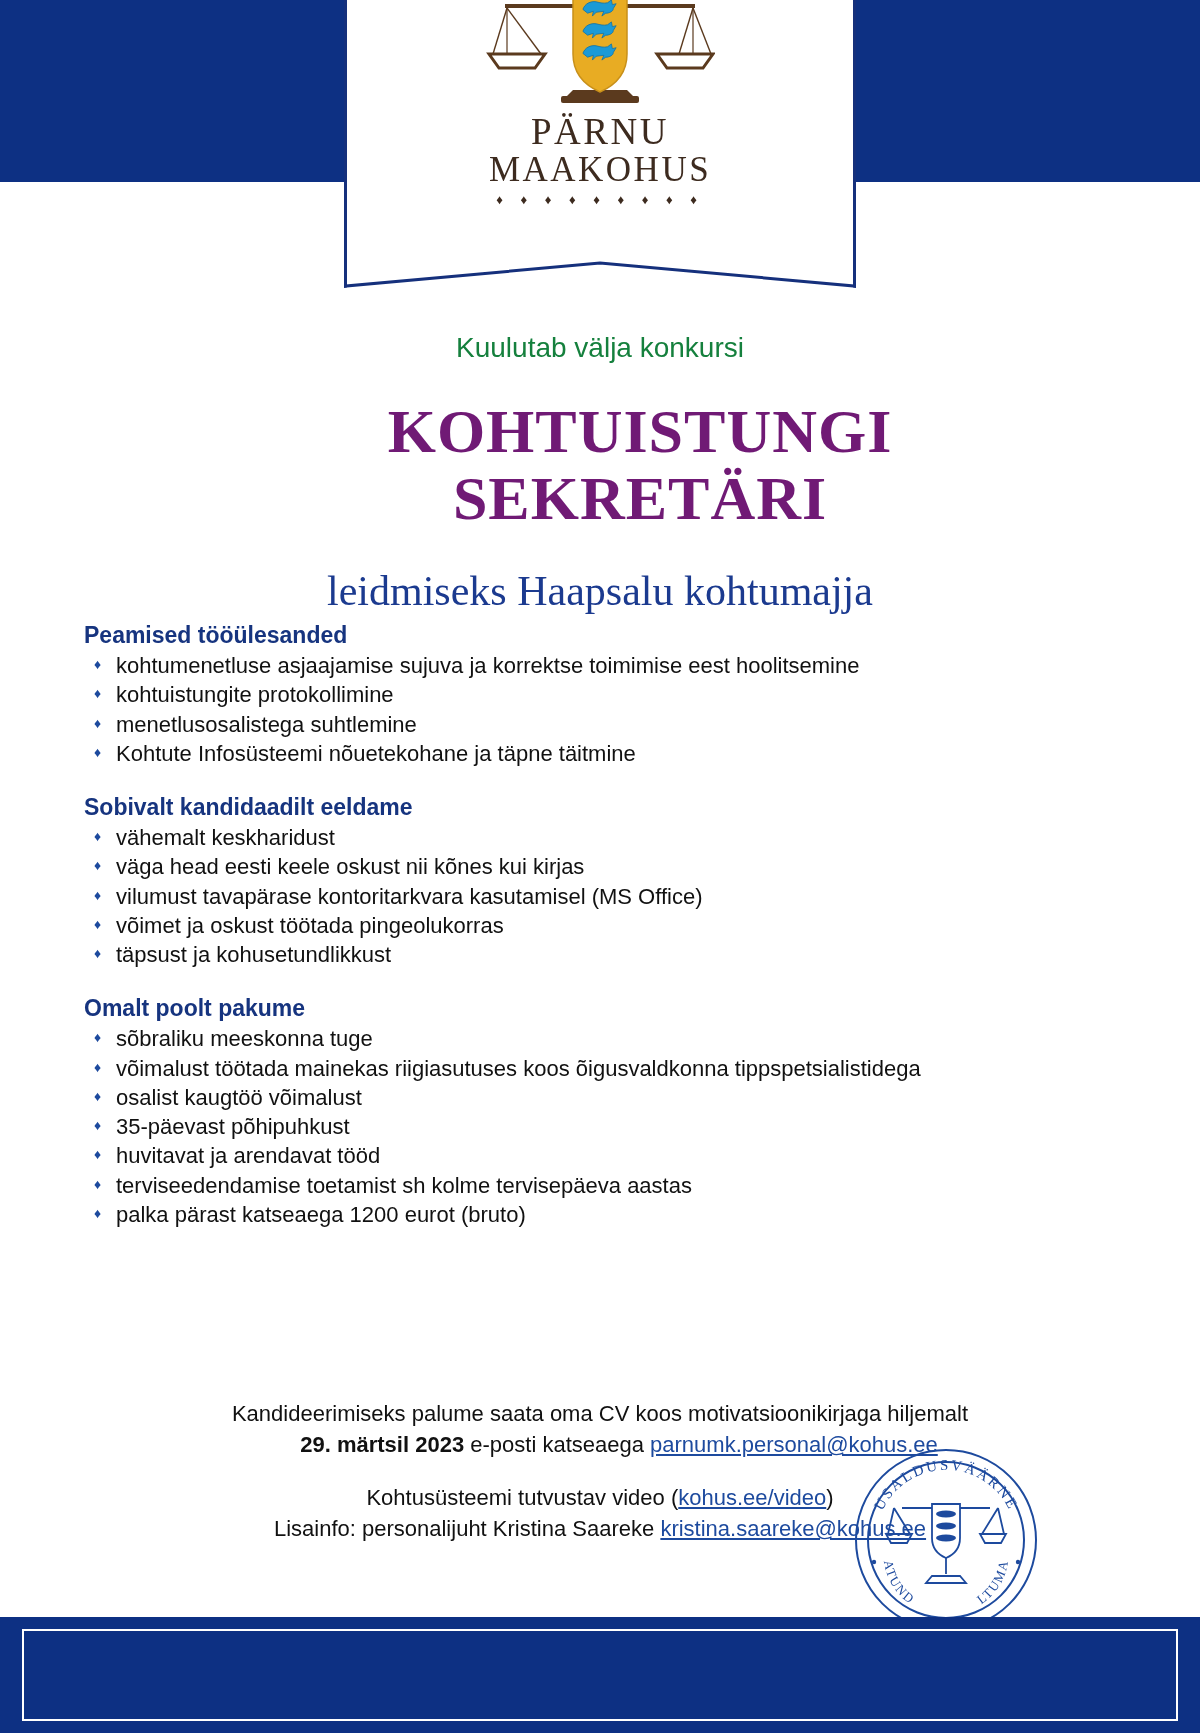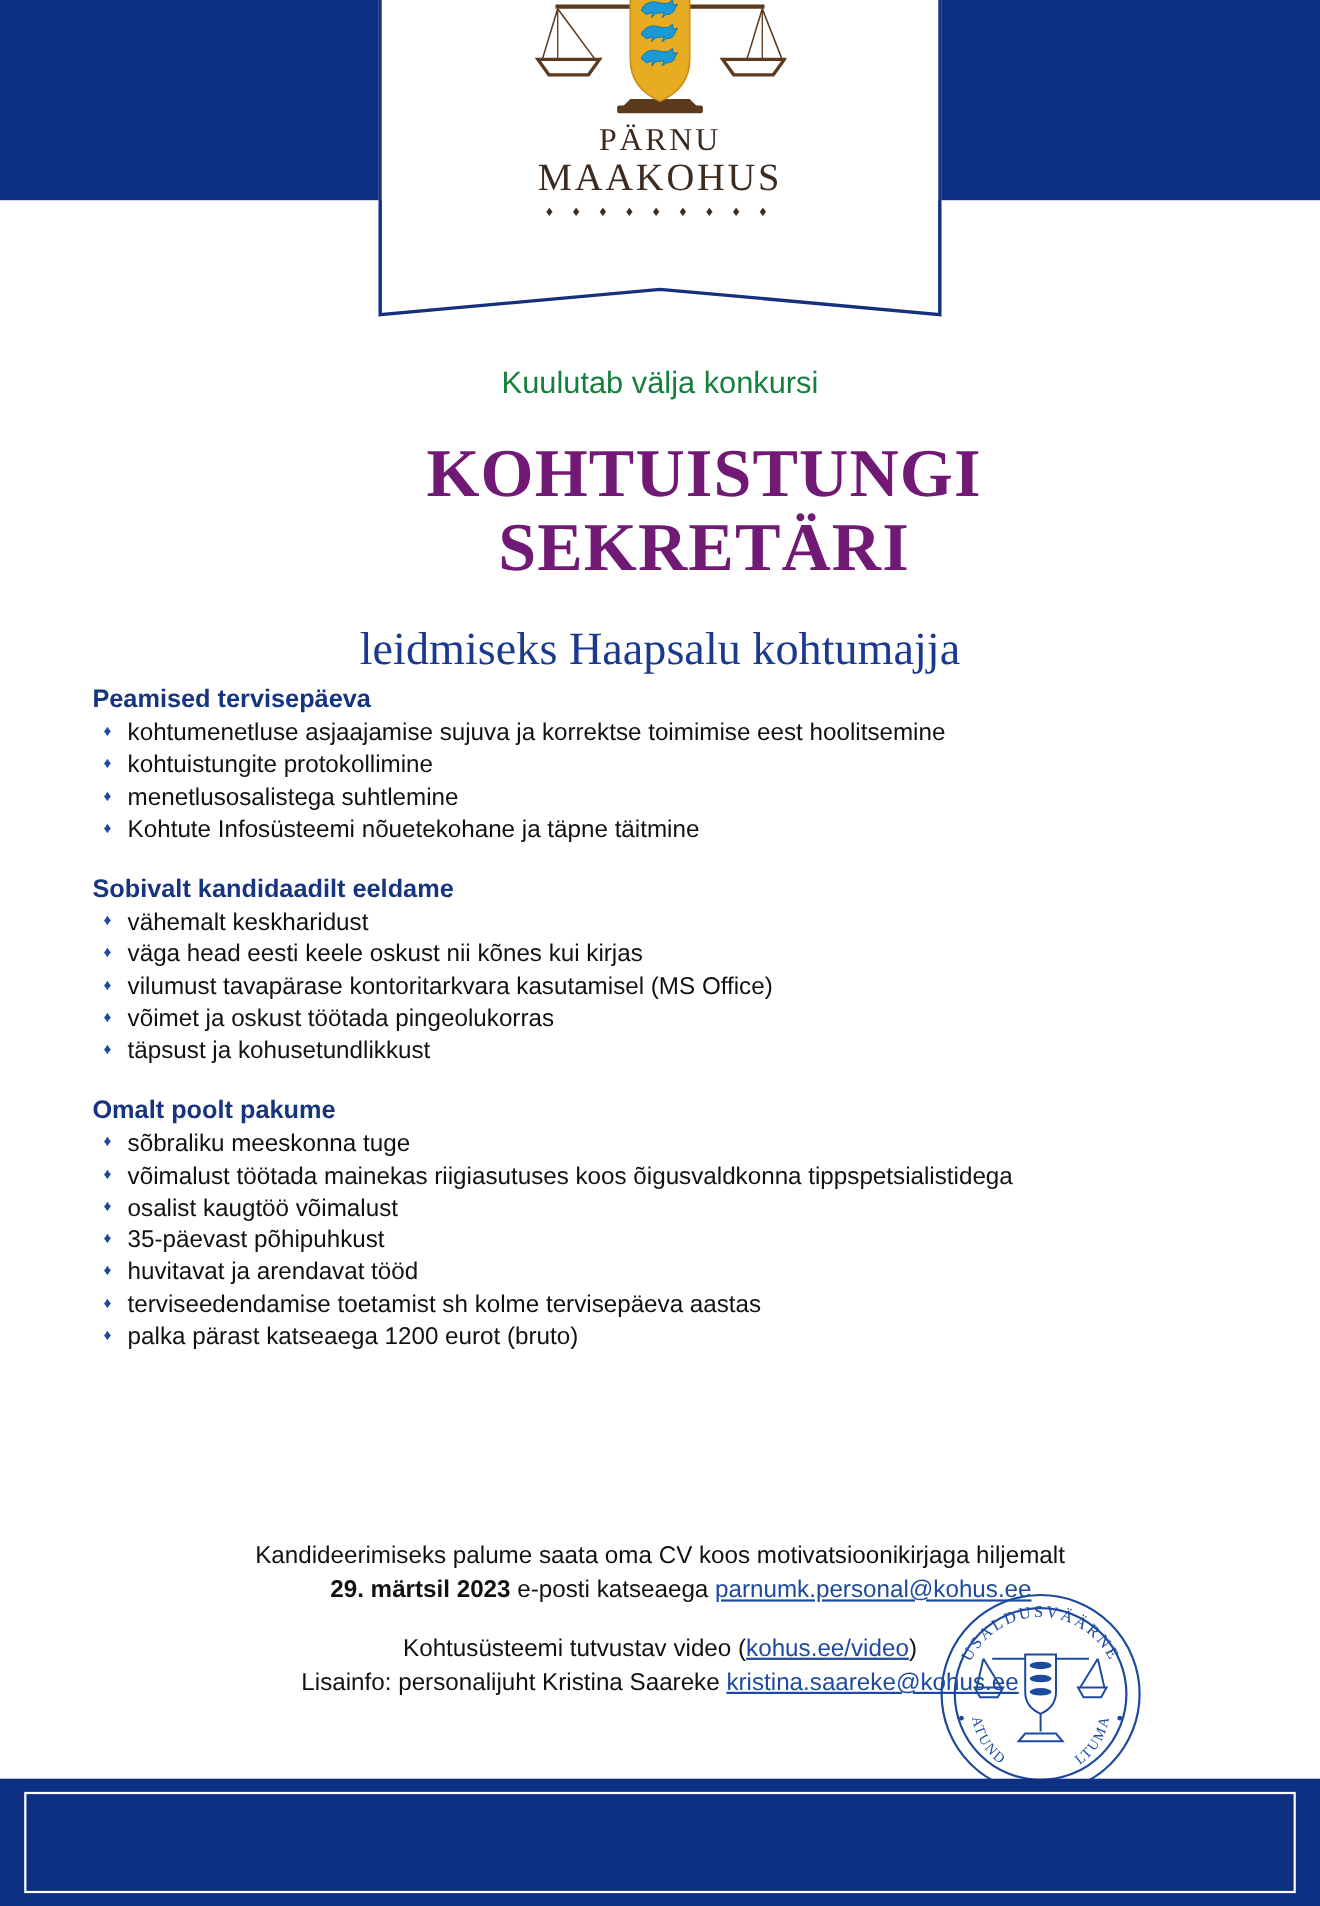--- a/index.html
+++ b/index.html
@@ -60,21 +60,21 @@
   }
   .crest-svg { display: block; margin-top: -8px; }
 
   .logo-text {
     text-align: center;
     color: #3d2b1f;
     font-family: "Liberation Serif", serif;
     letter-spacing: 2.5px;
     line-height: 1.06;
   }
-  .logo-line1 { font-size: 29px; font-family: Liberation Serif, serif; }
+  .logo-line1 { font-size: 37px; font-family: Liberation Serif, serif; }
   .logo-line2 { font-size: 35px; }
   .logo-dots {
     margin-top: 4px;
     color: #3d2b1f;
     font-size: 13px;
     letter-spacing: 7px;
     text-align: center;
   }
 
   
@@ -269,21 +269,21 @@
 <div class="job-title">
   <div>KOHTUISTUNGI</div>
   <div>SEKRETÄRI</div>
 </div>
 
 <div class="subtitle">leidmiseks Haapsalu kohtumajja</div>
 
 <div class="content">
 
   <div class="section">
-    <div class="section-heading">Peamised tervisepäeva</div>
+    <div class="section-heading">Peamised tööülesanded</div>
     <ul class="bullets">
       <li><span class="bullet-mark">♦</span><span>kohtumenetluse asjaajamise sujuva ja korrektse toimimise eest hoolitsemine</span></li>
       <li><span class="bullet-mark">♦</span><span>kohtuistungite protokollimine</span></li>
       <li><span class="bullet-mark">♦</span><span>menetlusosalistega suhtlemine</span></li>
       <li><span class="bullet-mark">♦</span><span>Kohtute Infosüsteemi nõuetekohane ja täpne täitmine</span></li>
     </ul>
   </div>
 
   <div class="section">
     <div class="section-heading">Sobivalt kandidaadilt eeldame</div>

